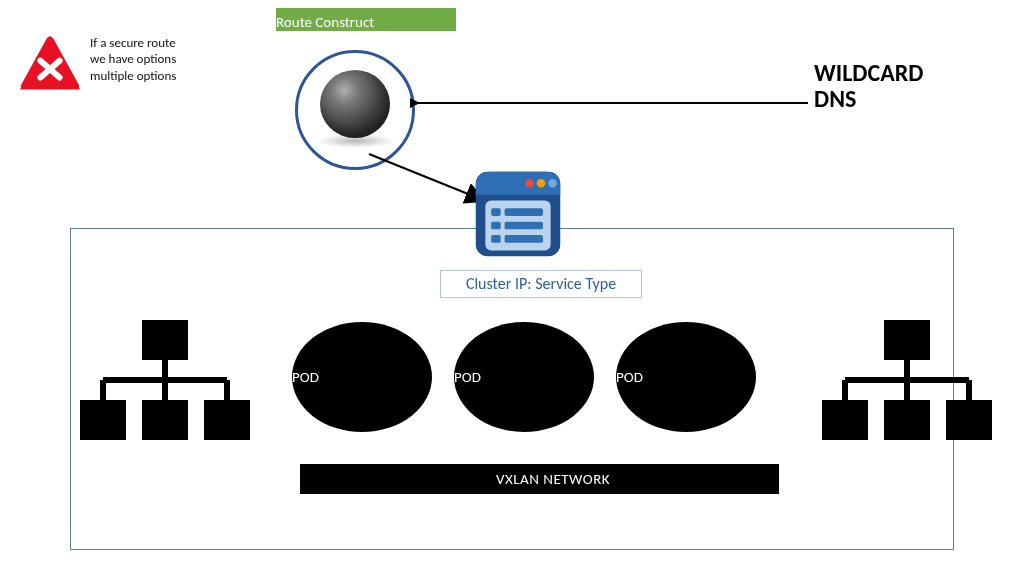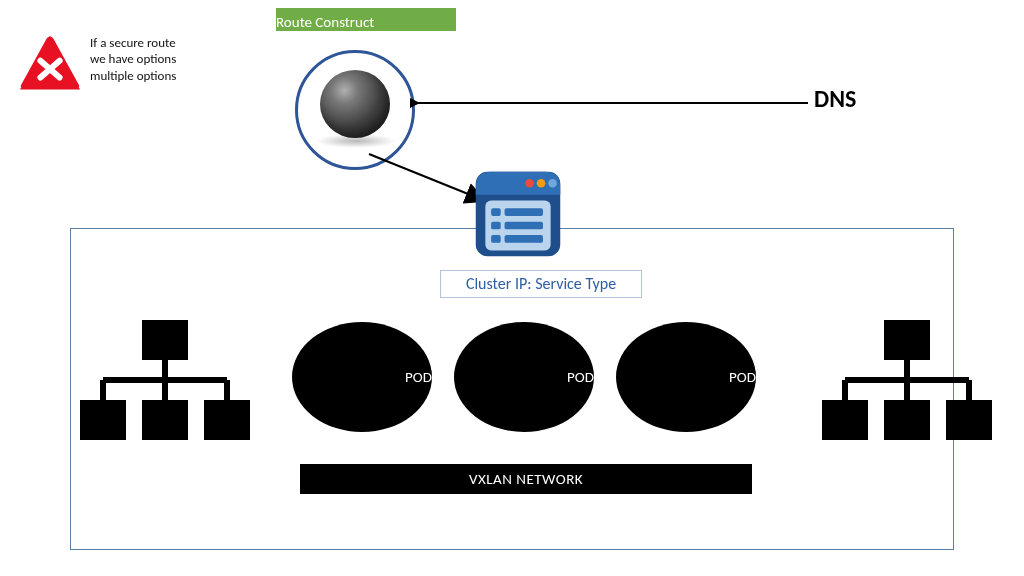--- a/index.html
+++ b/index.html
@@ -108,38 +108,39 @@
 
   .org-left  { left: 80px;  top: 320px; }
   .org-right { left: 822px; top: 320px; }
 
   
   .pod {
     width: 140px; height: 110px;
     border-radius: 50%;
     background: #000;
     color: #fff;
-    text-align: right;
+    text-align: left;
     line-height: 110px;
     font-size: 15px;
   }
   .pod1 { left: 292px; top: 322px; }
   .pod2 { left: 454px; top: 322px; }
   .pod3 { left: 616px; top: 322px; }
 
   
   .vxlan {
     left: 300px; top: 464px;
     width: 452px; height: 30px;
     background: #000;
     color: #fff;
     font-size: 15px;
     text-align: center;
     line-height: 30px;
     letter-spacing: 0.5px;
+    padding-left: 27px;
   }
 </style>
 </head>
 <body>
 
 <div class="abs route-banner">Route Construct</div>
 
 <div class="abs warn">
   <svg viewBox="0 0 100 90">
     <polygon points="50,0 100,90 0,90" fill="#E81123" rx="6"></polygon>
@@ -172,21 +173,21 @@
 <svg class="abs arrow" style="left:365px; top:150px; width:130px; height:60px" viewBox="0 0 130 60">
   <defs>
     <marker id="ah2" markerWidth="10" markerHeight="10" refX="8" refY="5" orient="auto">
       <path d="M0,0 L10,5 L0,10 Z" fill="#000"></path>
     </marker>
   </defs>
   <line x1="4" y1="4" x2="118" y2="50" stroke="#000" stroke-width="2.2" marker-end="url(#ah2)"></line>
 </svg>
 
 <div class="abs dns-label">
-  <br>
+  <span>WILDCARD</span><br>
   <span>DNS</span>
 </div>
 
 <div class="abs net-box"></div>
 
 <div class="abs svc-icon">
   <svg viewBox="0 0 100 100">
     <rect x="6" y="6" width="88" height="88" rx="12" fill="#1F4E8C"></rect>
     <path d="M6 22 Q6 6 22 6 L78 6 Q94 6 94 22 L94 30 L6 30 Z" fill="#2E6FB5"></path>
     <circle cx="62" cy="18" r="4.5" fill="#E74C3C"></circle>

